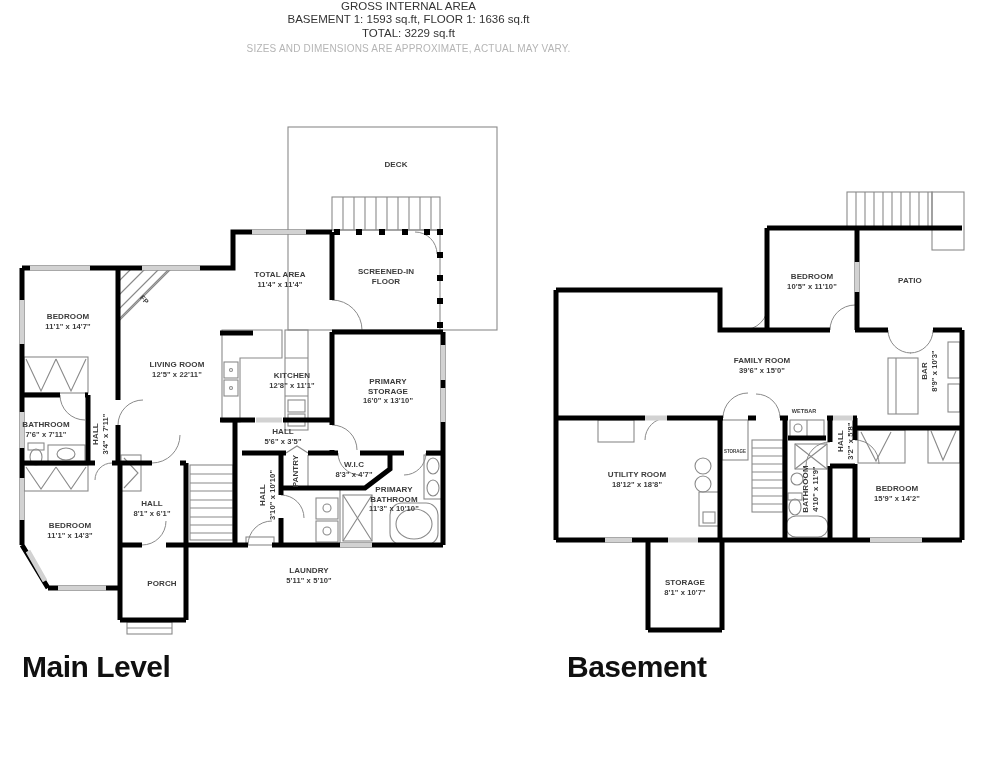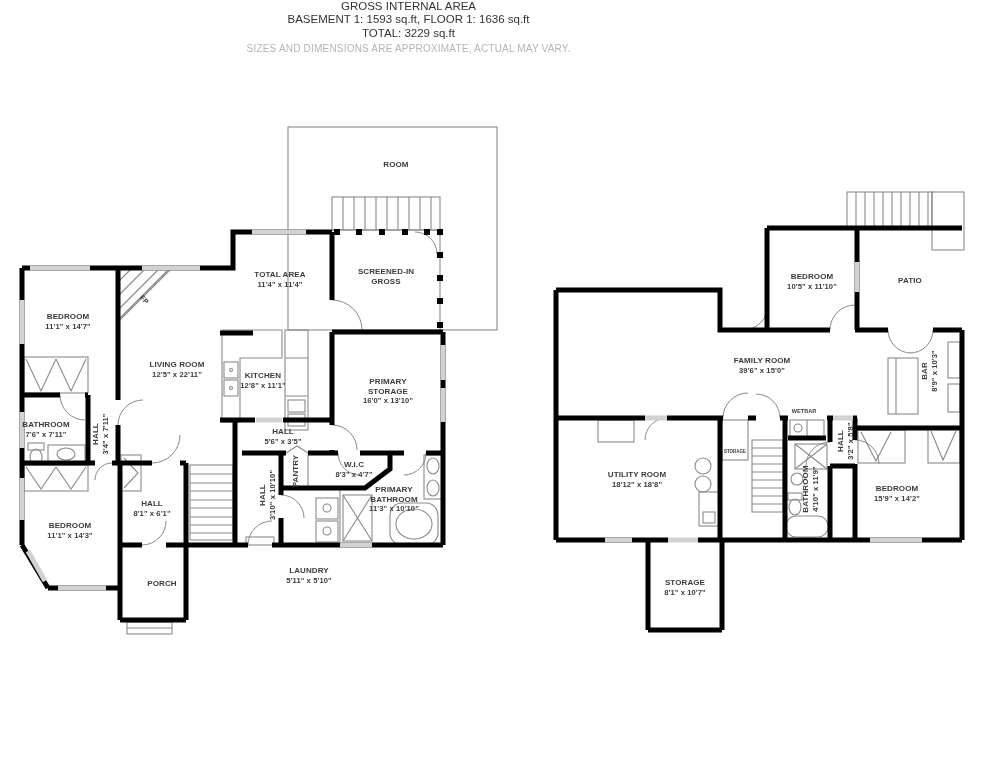--- a/index.html
+++ b/index.html
@@ -158,40 +158,40 @@
       <rect x="424" y="229" width="6" height="6"></rect>
         <rect x="437" y="229" width="6" height="6"></rect>
       <rect x="437" y="252" width="6" height="6"></rect>
         <rect x="437" y="275" width="6" height="6"></rect>
       <rect x="437" y="298" width="6" height="6"></rect>
         <rect x="437" y="322" width="6" height="6"></rect>
     </g>
   </svg>
 
   <div class="lbl" style="left:396px;top:165px">
-    <span class="nm">ROOM</span>
+    <span class="nm">DECK</span>
     <span class="dims"></span>
   </div>
   <div class="lbl w74" style="left:386px;top:277px">
-    <span class="nm">SCREENED-IN GROSS</span>
+    <span class="nm">SCREENED-IN FLOOR</span>
     <span class="dims"></span>
   </div>
   <div class="lbl" style="left:280px;top:279px">
     <span class="nm">TOTAL AREA</span>
     <span class="dims">11'4" x 11'4"</span>
   </div>
   <div class="lbl" style="left:68px;top:321px">
     <span class="nm">BEDROOM</span>
     <span class="dims">11'1" x 14'7"</span>
   </div>
   <div class="lbl" style="left:177px;top:369px">
     <span class="nm">LIVING ROOM</span>
     <span class="dims">12'5" x 22'11"</span>
   </div>
-  <div class="lbl" style="left:263px;top:380px">
+  <div class="lbl" style="left:292px;top:380px">
     <span class="nm">KITCHEN</span>
     <span class="dims">12'8" x 11'1"</span>
   </div>
   <div class="lbl w58" style="left:388px;top:391px">
     <span class="nm">PRIMARY STORAGE</span>
     <span class="dims">16'0" x 13'10"</span>
   </div>
   <div class="lbl" style="left:46px;top:429px">
     <span class="nm">BATHROOM</span>
     <span class="dims">7'6" x 7'11"</span>
@@ -276,20 +276,22 @@
   </div>
   <div class="lbl" style="left:897px;top:493px">
     <span class="nm">BEDROOM</span>
     <span class="dims">15'9" x 14'2"</span>
   </div>
   <div class="lbl" style="left:685px;top:587px">
     <span class="nm">STORAGE</span>
     <span class="dims">8'1" x 10'7"</span>
   </div>
 
+  <div class="plan-title" style="left:22px;top:650px">Main Level</div>
+  <div class="plan-title" style="left:567px;top:650px">Basement</div>
 
   <div class="footer">
     <div>GROSS INTERNAL AREA</div>
     <div>BASEMENT 1: 1593 sq.ft, FLOOR 1: 1636 sq.ft</div>
     <div>TOTAL: 3229 sq.ft</div>
     <div class="disclaimer">SIZES AND DIMENSIONS ARE APPROXIMATE, ACTUAL MAY VARY.</div>
   </div>
 
 </div>
 

